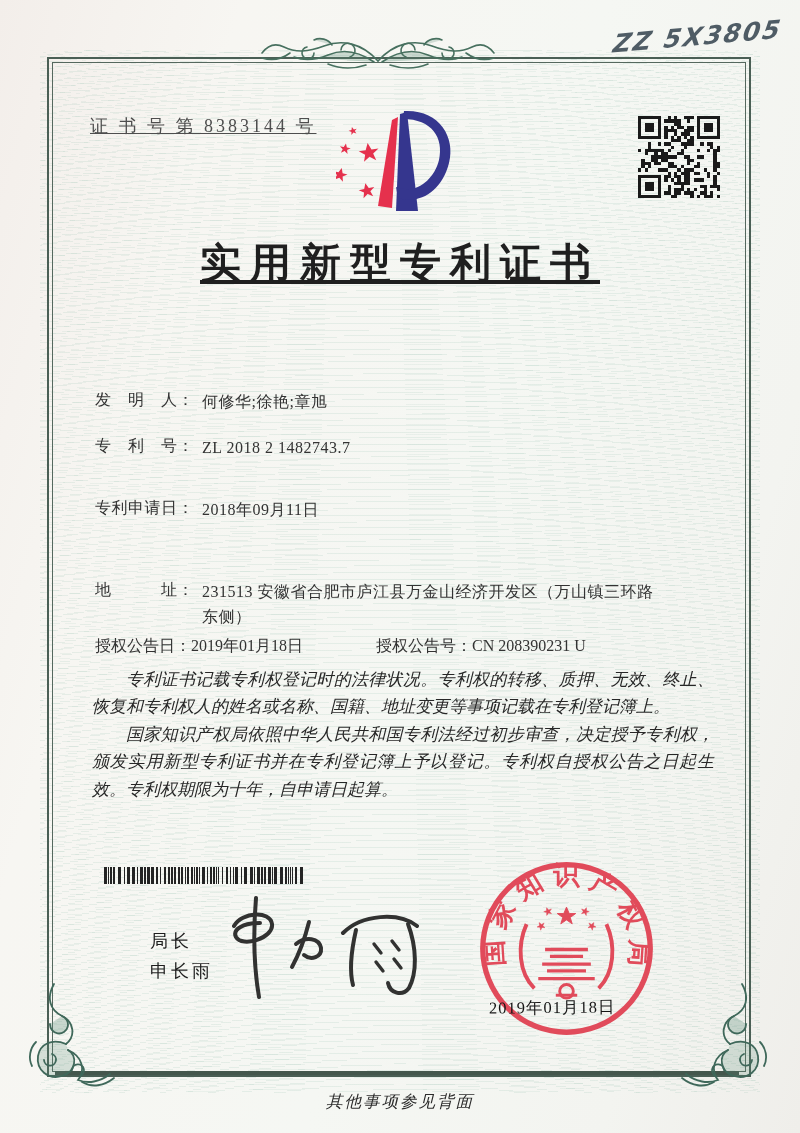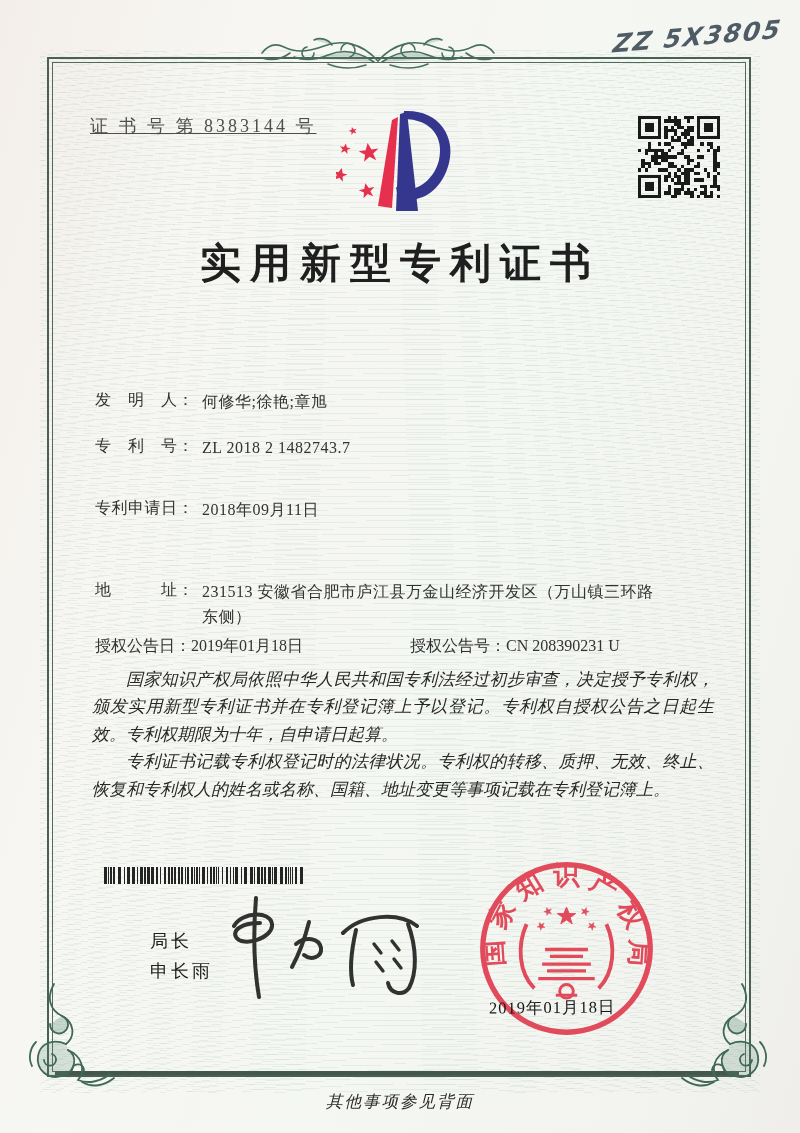--- a/index.html
+++ b/index.html
@@ -22,29 +22,29 @@
   .handwriting{
     position:absolute;right:18px;top:22px;font-family:"DejaVu Sans",sans-serif;
     font-size:25px;font-style:italic;font-weight:bold;color:#33424d;
     transform:rotate(-5deg) skewX(-14deg);letter-spacing:2px;opacity:.85;
   }
   .cert-no{position:absolute;left:90px;top:114px;font-size:18px;letter-spacing:3px;color:#4e4e4e;text-decoration:underline;}
   .logo{position:absolute;left:336px;top:108px;width:120px;height:124px;}
   .qr{position:absolute;left:638px;top:116px;width:82px;height:82px;}
   .title{
     position:absolute;left:0;top:236px;width:100%;margin:0;text-align:center;
-    font-size:41px;font-weight:600;letter-spacing:9px;color:#1f1f1f;
+    font-size:41px;font-weight:600;letter-spacing:9px;color:#1f1f1f;text-decoration:underline;
   }
   
   .row{position:absolute;left:95px;display:flex;font-size:16px;color:#333;}
   .row .lbl{flex:0 0 aupx;white-space:pre;letter-spacing:.5px;}
   .row .val{margin-left:8px;max-width:460px;letter-spacing:.5px;line-height:1.55;}
   .r0{top:338px}.r1{top:390px}.r2{top:436px}.r3{top:498px}.r4{top:533px}.r5{top:580px}
   .grant{position:absolute;top:636px;left:95px;font-size:16px;color:#333;white-space:pre;}
-  .grant2{left:410px;text-align:center;}
+  .grant2{left:376px;text-align:center;}
   
   .paras{
     position:absolute;left:92px;top:666px;width:622px;
     font-size:17px;line-height:27.4px;text-align:justify;color:#272727;font-style:italic;
   }
   .paras p{margin:0;text-indent:2em;}
   
   .barcode{position:absolute;left:104px;top:867px;width:203px;height:17px;}
   .barcode i{position:absolute;top:0;bottom:0;background:#242424;}
   
@@ -443,22 +443,22 @@
   </div>
   <div class="row r5">
     <span class="lbl">地　　　址：</span>
     <span class="val">231513 安徽省合肥市庐江县万金山经济开发区（万山镇三环路东侧）</span>
   </div>
 
   <div class="grant"><span>授权公告日：</span><span>2019年01月18日</span></div>
   <div class="grant grant2"><span>授权公告号：</span><span>CN 208390231 U</span></div>
 
   <div class="paras">
+    <p>专利证书记载专利权登记时的法律状况。专利权的转移、质押、无效、终止、恢复和专利权人的姓名或名称、国籍、地址变更等事项记载在专利登记簿上。</p>
     <p>国家知识产权局依照中华人民共和国专利法经过初步审查，决定授予专利权，颁发实用新型专利证书并在专利登记簿上予以登记。专利权自授权公告之日起生效。专利权期限为十年，自申请日起算。</p>
-    <p>专利证书记载专利权登记时的法律状况。专利权的转移、质押、无效、终止、恢复和专利权人的姓名或名称、国籍、地址变更等事项记载在专利登记簿上。</p>
   </div>
 
   <div class="barcode" id="barcode">
       <i style="left:0px;width:3px"></i>
       <i style="left:4px;width:1px"></i>
       <i style="left:6px;width:2px"></i>
       <i style="left:9px;width:2px"></i>
       <i style="left:14px;width:3px"></i>
       <i style="left:20px;width:1px"></i>
       <i style="left:23px;width:3px"></i>

